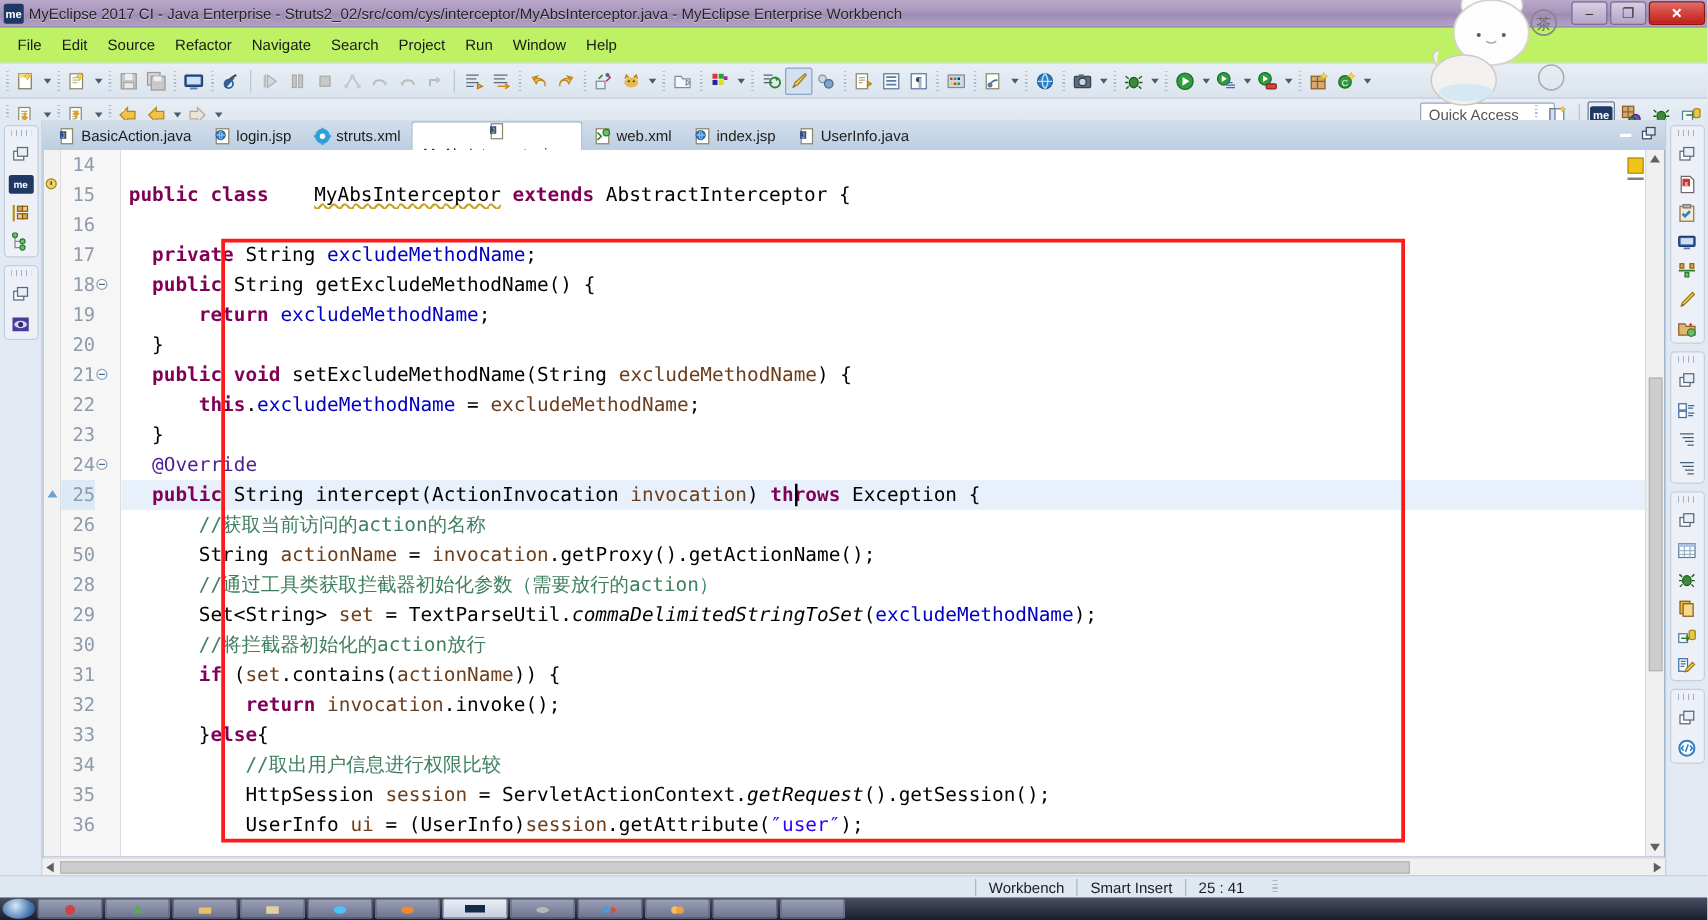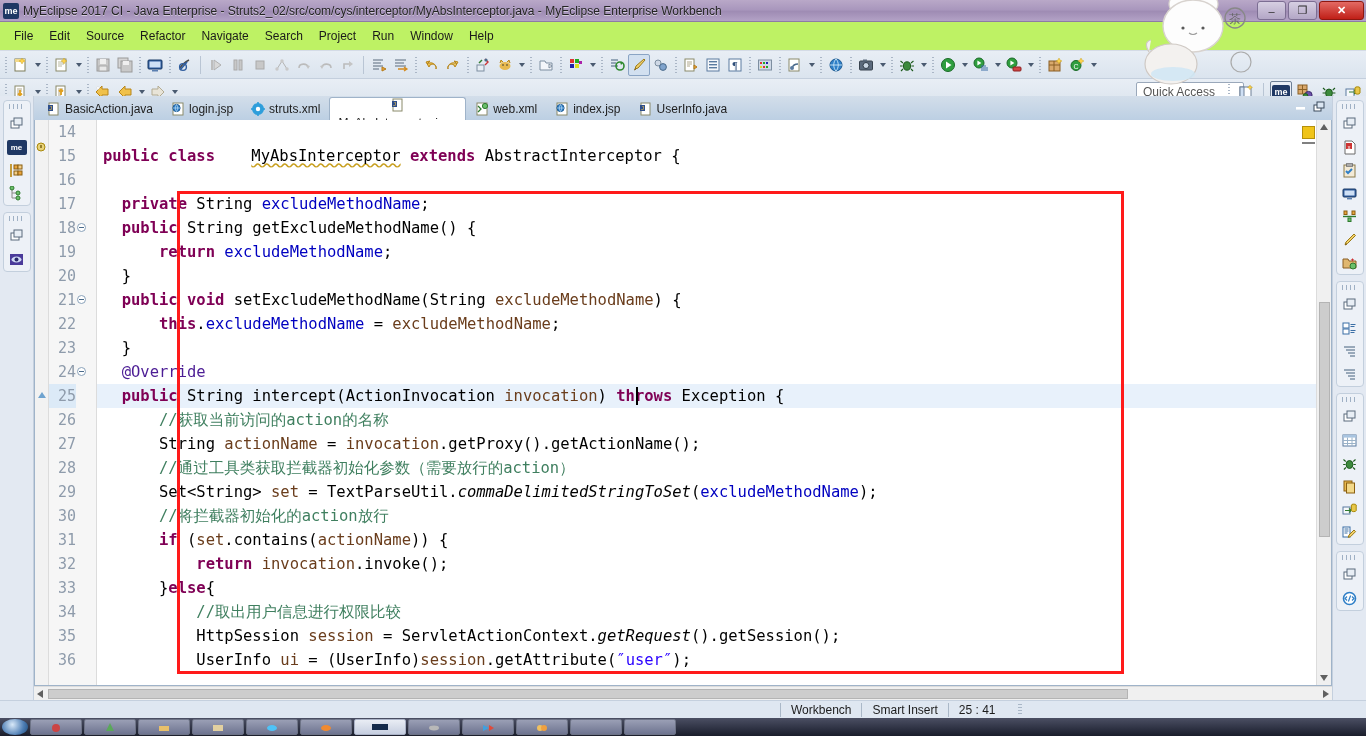--- a/index.html
+++ b/index.html
@@ -781,21 +781,21 @@
           <div class="lnum">17</div>
           <div class="lnum">18<span class="fold"></span></div>
           <div class="lnum">19</div>
           <div class="lnum">20</div>
           <div class="lnum">21<span class="fold"></span></div>
           <div class="lnum">22</div>
           <div class="lnum">23</div>
           <div class="lnum">24<span class="fold"></span></div>
           <div class="lnum hl">25<span class="arrowup"></span></div>
           <div class="lnum">26</div>
-          <div class="lnum">27</div>
+          <div class="lnum">50</div>
           <div class="lnum">28</div>
           <div class="lnum">29</div>
           <div class="lnum">30</div>
           <div class="lnum">31</div>
           <div class="lnum">32</div>
           <div class="lnum">33</div>
           <div class="lnum">34</div>
           <div class="lnum">35</div>
           <div class="lnum">36</div>
         </div>

